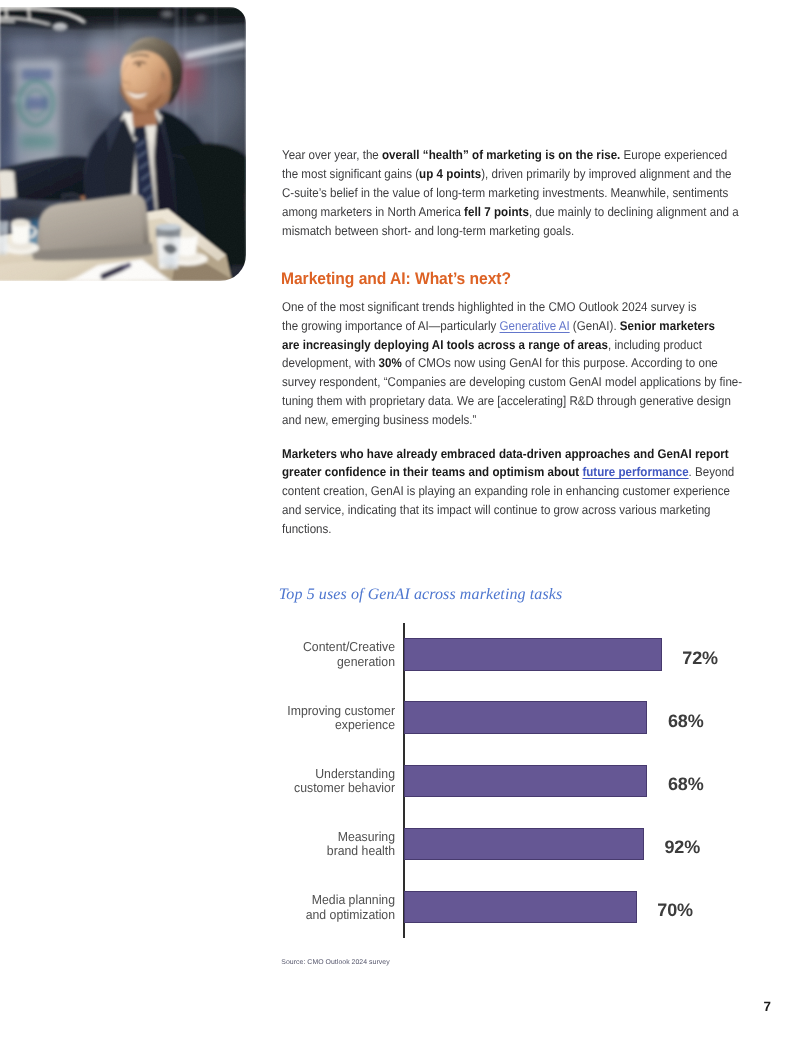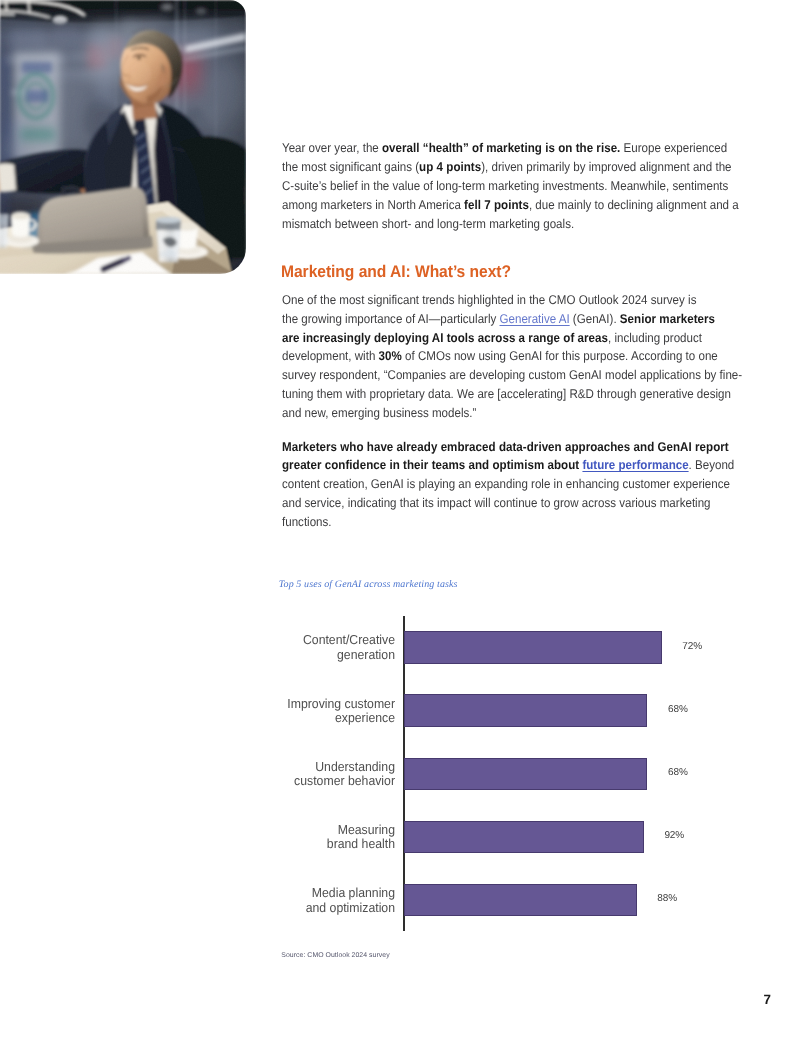--- a/index.html
+++ b/index.html
@@ -1,19 +1,19 @@
 <!DOCTYPE html>
 <html><head>
 <meta charset="utf-8">
 <style>
   html,body{margin:0;padding:0;}
   body{width:802px;height:1037px;background:#ffffff;
        font-family:"Liberation Sans",sans-serif;position:relative;overflow:hidden;
        -webkit-font-smoothing:antialiased;text-rendering:geometricPrecision;}
-  .page{position:absolute;left:0;top:0;width:802px;height:732px;background:#fff;}
+  .page{position:absolute;left:0;top:7px;width:802px;height:732px;background:#fff;}
 
   
   .hero{position:absolute;left:0;top:0;width:246px;height:274px;
         border-radius:0 16px 26px 0;overflow:hidden;}
   .hero svg{display:block;width:246px;height:274px;}
 
   
   .para{position:absolute;left:281.5px;
         font-size:12.7px;line-height:18.9px;color:#3c3c3e;
         transform:scaleX(0.9125);transform-origin:0 0;white-space:nowrap;}
@@ -27,26 +27,26 @@
             font-size:16.9px;font-weight:700;color:#dd6224;letter-spacing:-0.05px;
             transform:scaleX(0.9245);transform-origin:0 0;white-space:nowrap;}
 
   a.lnk{color:#6376cb;text-decoration:underline;text-decoration-thickness:0.8px;text-underline-offset:1.8px;}
   a.lnk2{color:#4258c0;text-decoration:underline;text-decoration-thickness:1.1px;text-underline-offset:1.6px;
          font-weight:700;}
 
   
   .chart-title{position:absolute;left:278.8px;top:578.6px;
                font-family:"Liberation Serif",serif;font-style:italic;
-               font-size:10px;color:#4d76cf;letter-spacing:0.1px;white-space:nowrap;}
+               font-size:16px;color:#4d76cf;letter-spacing:0.1px;white-space:nowrap;}
   .axis{position:absolute;background:#2e2e2e;}
   .bar{position:absolute;box-sizing:border-box;}
   .blabel{position:absolute;text-align:right;font-size:13.05px;line-height:14.6px;
           color:#4f4f4f;transform:scaleX(0.94);transform-origin:100% 0;white-space:nowrap;}
-  .bval{position:absolute;font-size:10px;font-weight:400;color:#3c3c3c;-webkit-font-smoothing:antialiased;
+  .bval{position:absolute;font-size:18px;font-weight:700;color:#3c3c3c;-webkit-font-smoothing:antialiased;
         letter-spacing:-0.1px;white-space:nowrap;}
   .source{position:absolute;left:281.3px;top:951.6px;font-size:6.9px;color:#53546a;
           letter-spacing:0.05px;white-space:nowrap;}
   .pageno{position:absolute;left:763.5px;top:992.3px;font-size:13.4px;font-weight:700;color:#1c1c1c;}
 </style>
 </head>
 <body>
 
 <div class="page">
 
@@ -533,18 +533,18 @@
       <div class="blabel" style="left: 165.3px; top: 822.85px; width: 230px; color: rgb(79, 79, 79);">
         <div>Measuring</div>
         <div>brand health</div>
       </div>
       <div class="bval" style="left: 664.392px; top: 830.05px;">92%</div>
       <div class="bar" style="left: 404.3px; top: 883.9px; width: 232.44px; height: 32.6px; background: rgb(101, 87, 148); border: 0.8px solid rgb(71, 58, 110);"></div>
       <div class="blabel" style="left: 165.3px; top: 886px; width: 230px; color: rgb(79, 79, 79);">
         <div>Media planning</div>
         <div>and optimization</div>
       </div>
-      <div class="bval" style="left: 657.24px; top: 893.2px;">88%</div>
+      <div class="bval" style="left: 657.24px; top: 893.2px;">70%</div>
     </div>
   <div class="source">Source: CMO Outlook 2024 survey</div>
 
   <div class="pageno">7</div>
 </div>
 
 </body></html>

